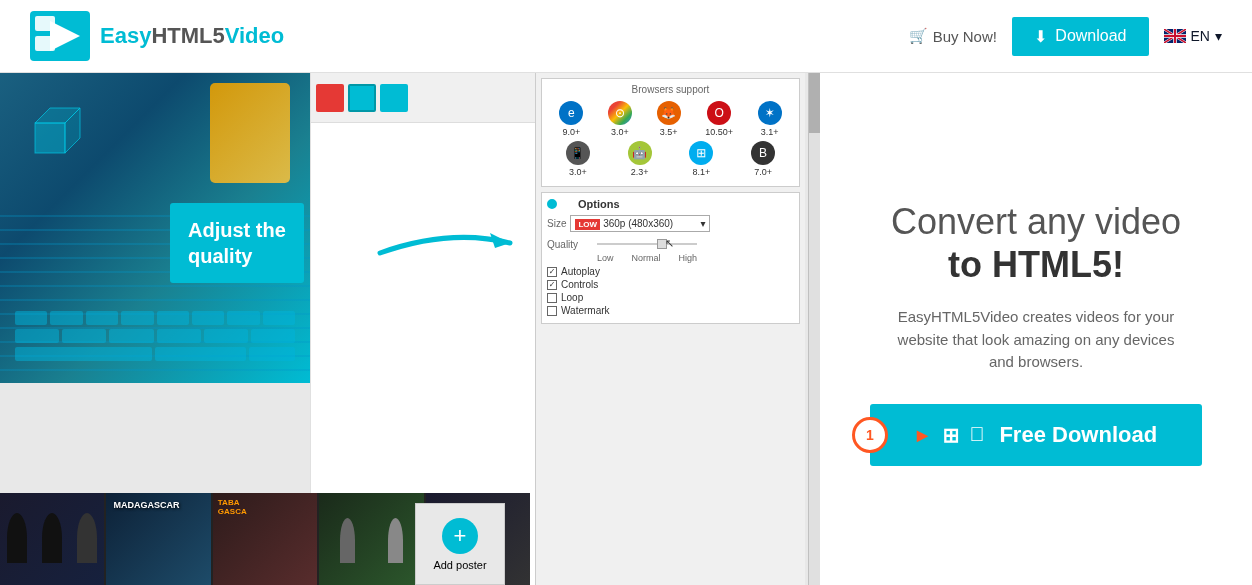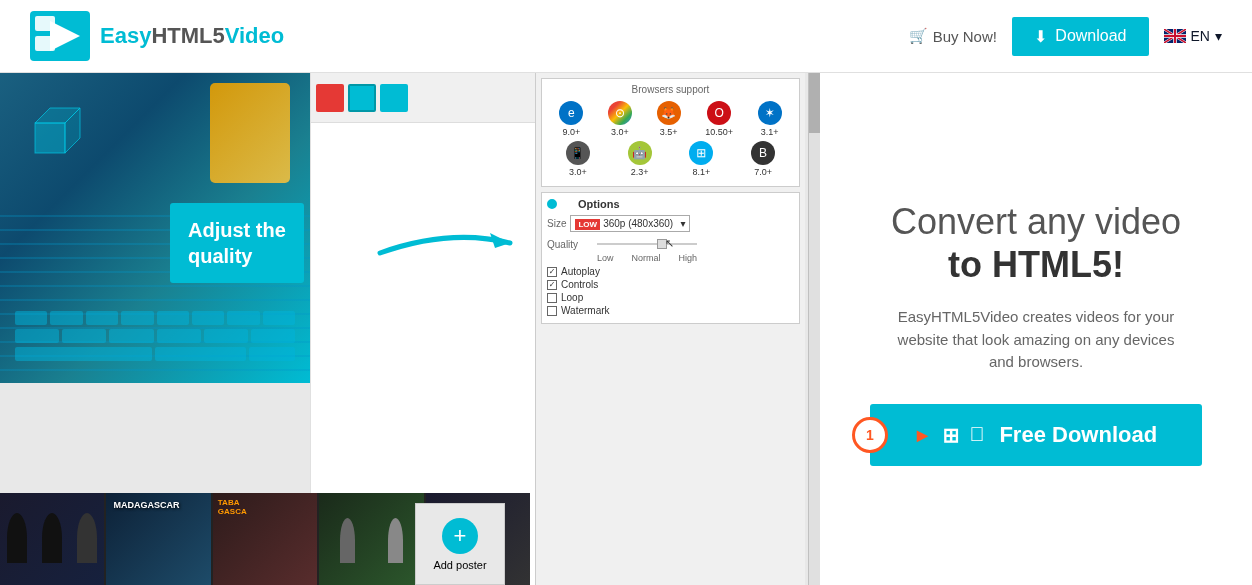--- a/index.html
+++ b/index.html
@@ -242,21 +242,21 @@
     }
     .size-label { color: #666; font-size: 10px; margin-right: 4px; }
     .size-dropdown {
       border: 1px solid #aaa;
       padding: 2px 4px;
       font-size: 10px;
       background: #fff;
       display: flex;
       align-items: center;
       justify-content: space-between;
-      width: 120px;
+      width: 140px;
     }
     .low-badge {
       background: #e53935;
       color: #fff;
       font-size: 8px;
       padding: 1px 3px;
       margin-right: 3px;
       font-weight: bold;
     }
     .quality-row {

